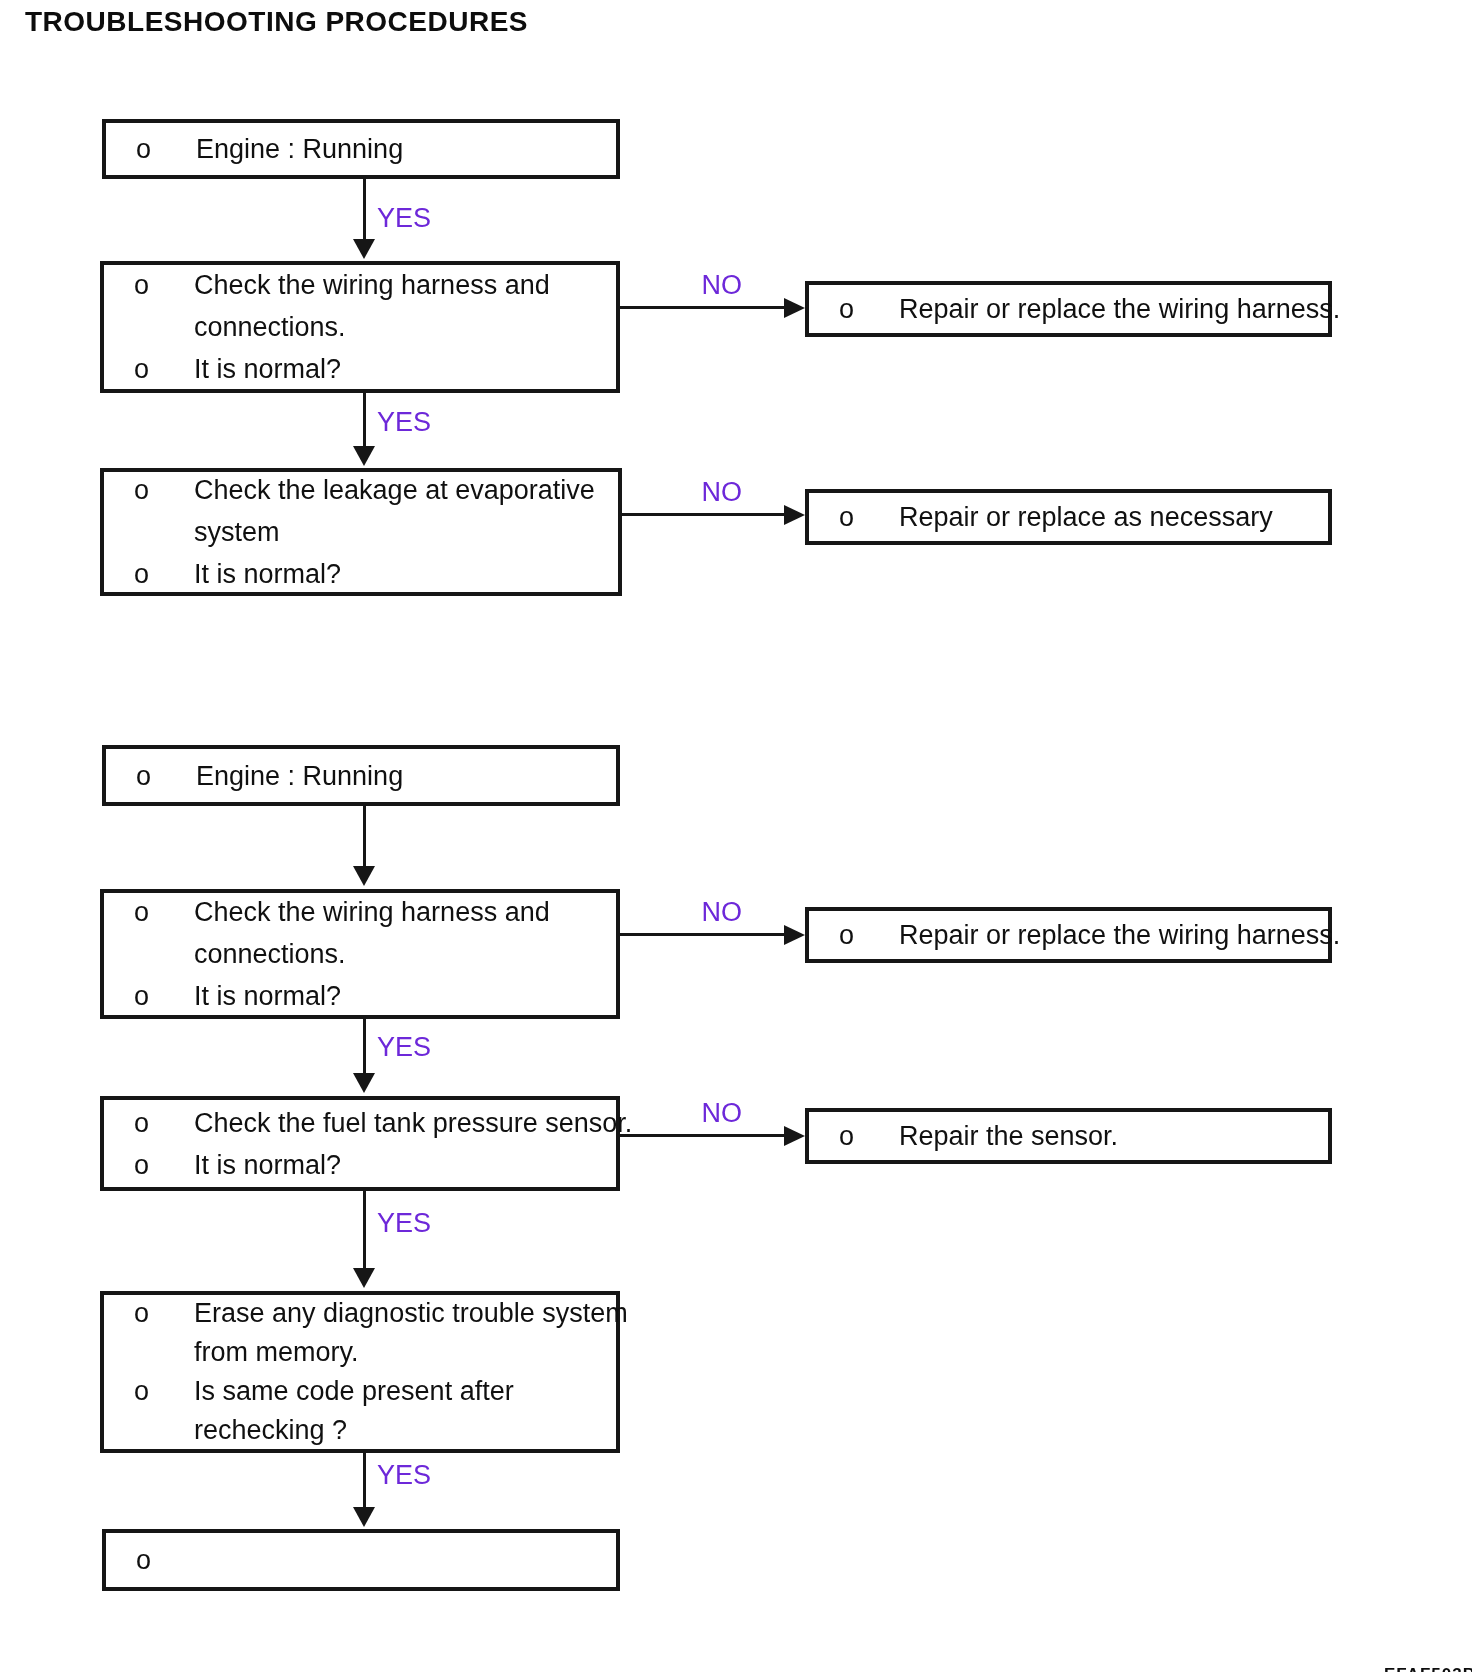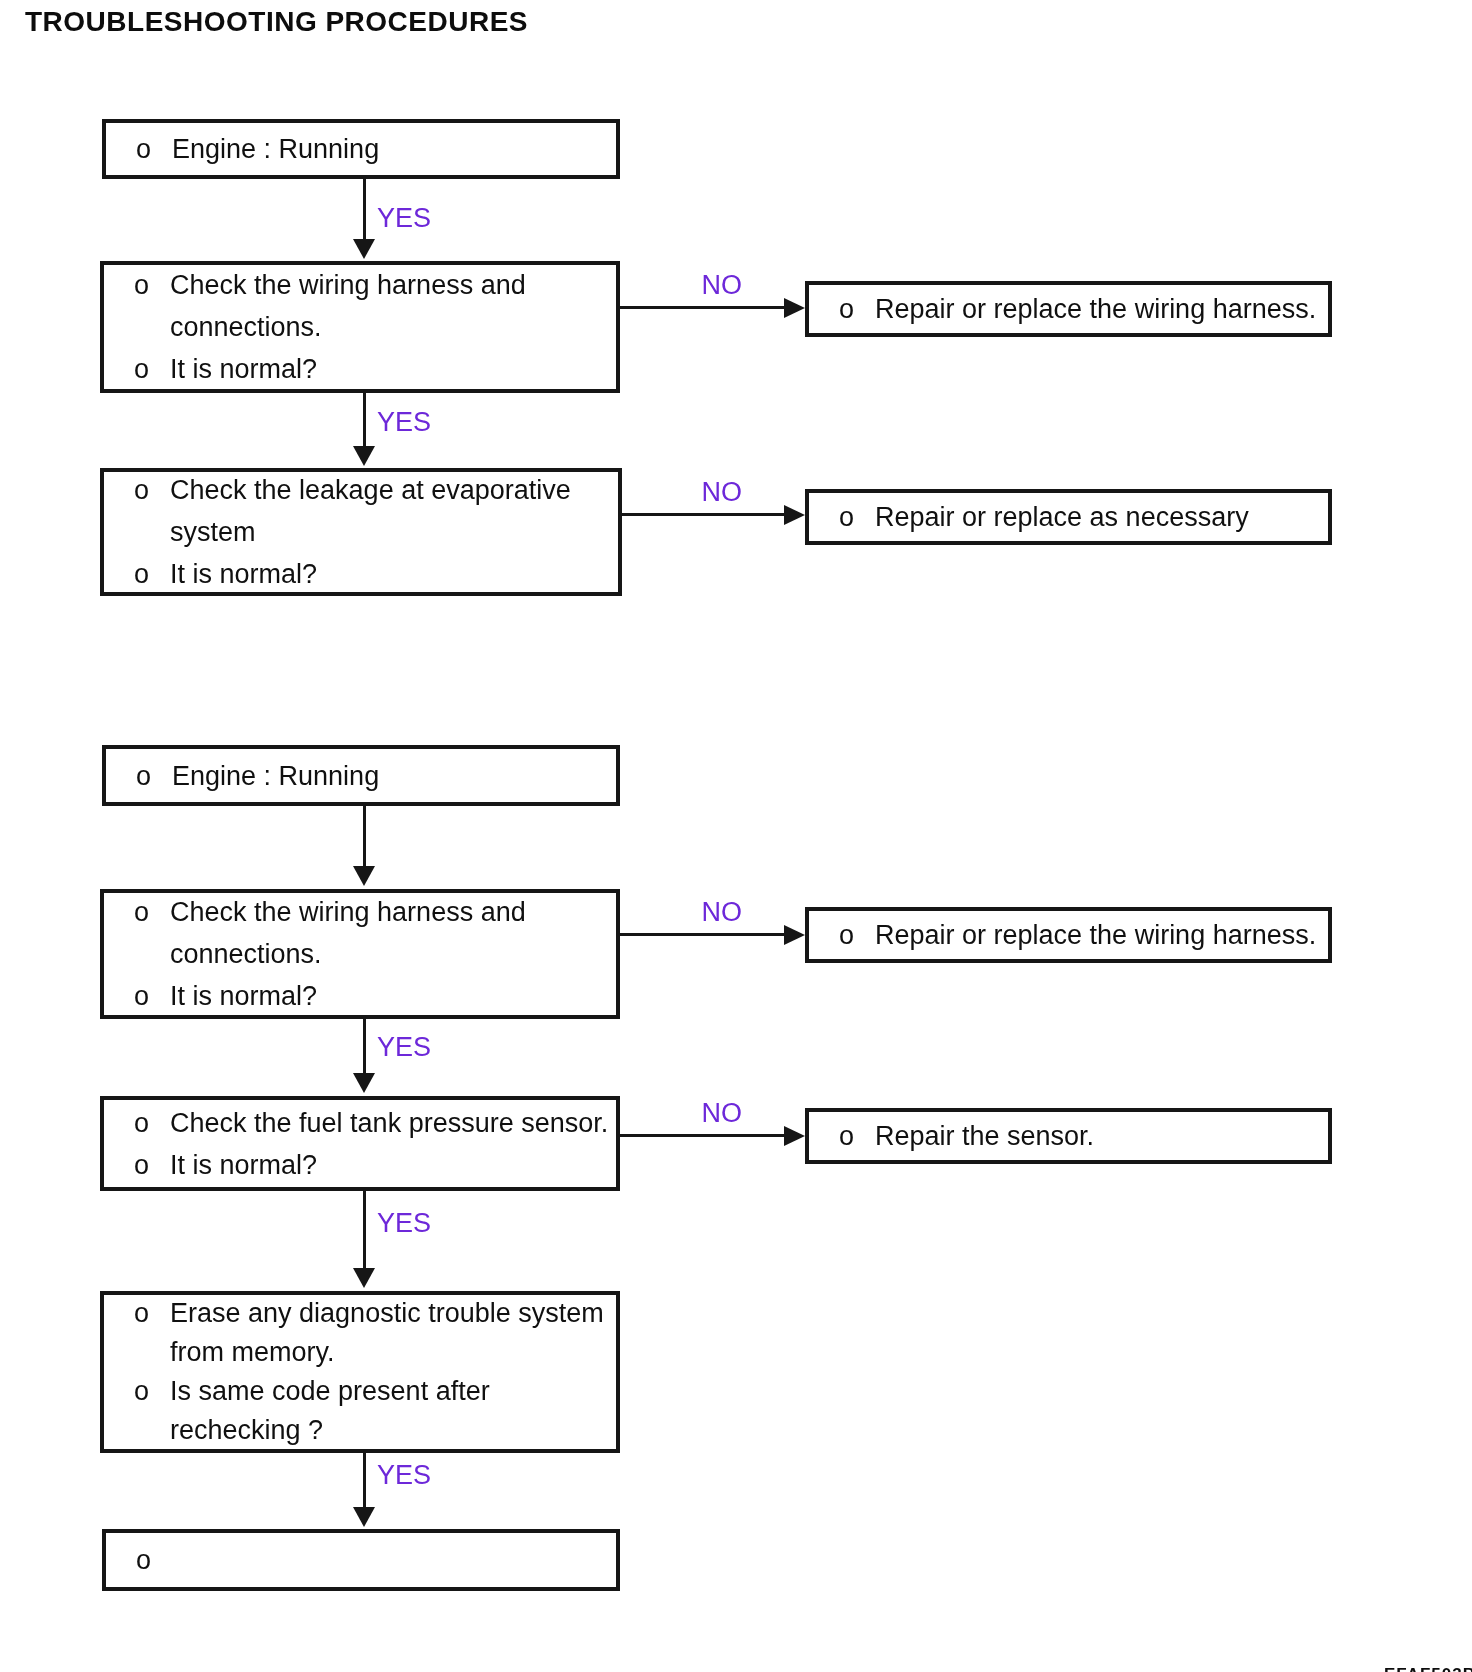--- a/index.html
+++ b/index.html
@@ -13,21 +13,21 @@
     font-size:28px;font-weight:bold;letter-spacing:0.5px;color:#0d0d0d;
   }
   .box{
     position:absolute;border:4px solid #161616;background:#fff;
     box-sizing:border-box;display:flex;flex-direction:column;justify-content:center;
     font-size:27px;
   }
   .box .line{display:flex;align-items:baseline;padding-left:30px;line-height:42px;white-space:nowrap;}
   .box.tight .line{line-height:39px;}
   .bul{display:inline-block;flex:0 0 36px;width:36px;}
-  .txt{flex:1;}
+  .txt{flex:1;margin-left:24px;}
   .vl{position:absolute;width:3px;background:#161616;}
   .hl{position:absolute;height:3px;background:#161616;}
   .ahd{position:absolute;width:0;height:0;
        border-left:11px solid transparent;border-right:11px solid transparent;
        border-top:20px solid #161616;}
   .ahr{position:absolute;width:0;height:0;
        border-top:10px solid transparent;border-bottom:10px solid transparent;
        border-left:21px solid #161616;}
   .lbl{position:absolute;font-size:27px;color:#6d28d9;line-height:30px;}
   .no-lbl{width:60px;text-align:right;}

